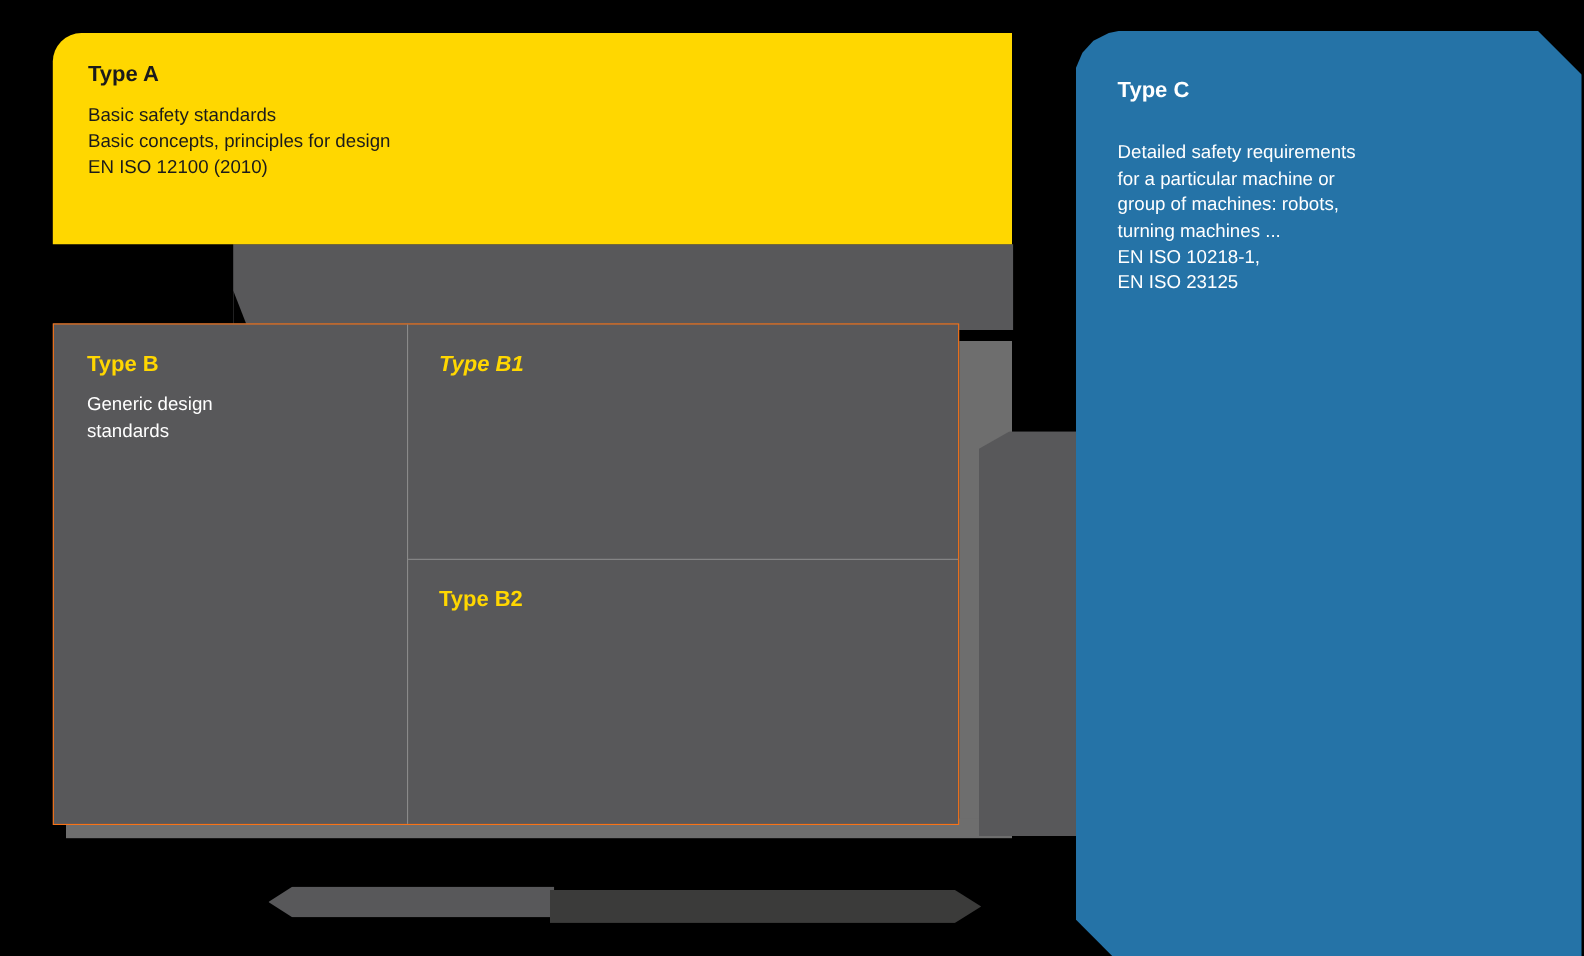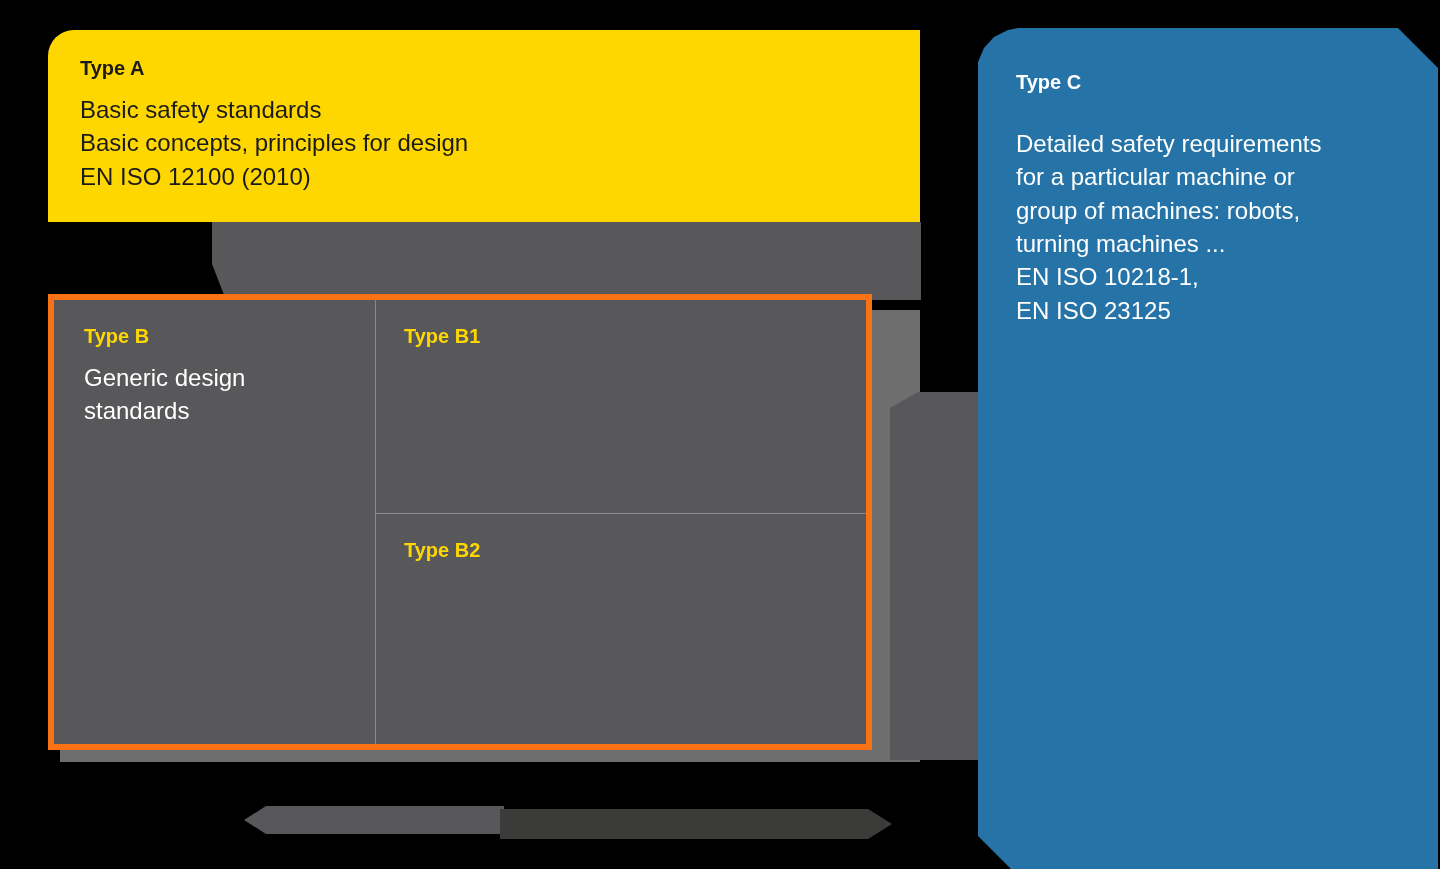--- a/index.html
+++ b/index.html
@@ -23,21 +23,21 @@
 
   
   .hdr {
     font-size: 20px;
     font-weight: bold;
     line-height: 1.05;
     margin: 0 0 14px 0;
     white-space: pre;
   }
   .body-txt {
-    font-size: 24px;
+    font-size: 17px;
     font-weight: normal;
     line-height: 1.39;
     margin: 0;
     white-space: pre-line;
   }
 
   
   #typeA-shadow {
     position: absolute;
     left: 212px;
@@ -85,21 +85,21 @@
     height: 18px;
     background: #6e6e6e;
   }
   #typeB-panel {
     position: absolute;
     left: 48px;
     top: 294px;
     width: 824px;
     height: 456px;
     background: #58585a;
-    border: 6px solid #f97316;
+    border: 1px solid #f97316;
     box-sizing: border-box;
     display: flex;
   }
   #typeB-left {
     width: 322px;
     border-right: 1px solid #8a8a8a;
     box-sizing: border-box;
     padding: 26px 0 0 30px;
     color: #ffffff;
   }
@@ -107,20 +107,21 @@
     flex: 1;
     display: flex;
     flex-direction: column;
   }
   #typeB1-cell {
     height: 214px;
     border-bottom: 1px solid #8a8a8a;
     box-sizing: border-box;
     padding: 26px 0 0 28px;
     color: #ffffff;
+    font-style: italic;
   }
   #typeB2-cell {
     flex: 1;
     box-sizing: border-box;
     padding: 26px 12px 0 28px;
     color: #ffffff;
   }
   .sub-hdr {
     color: #ffd700;
   }

